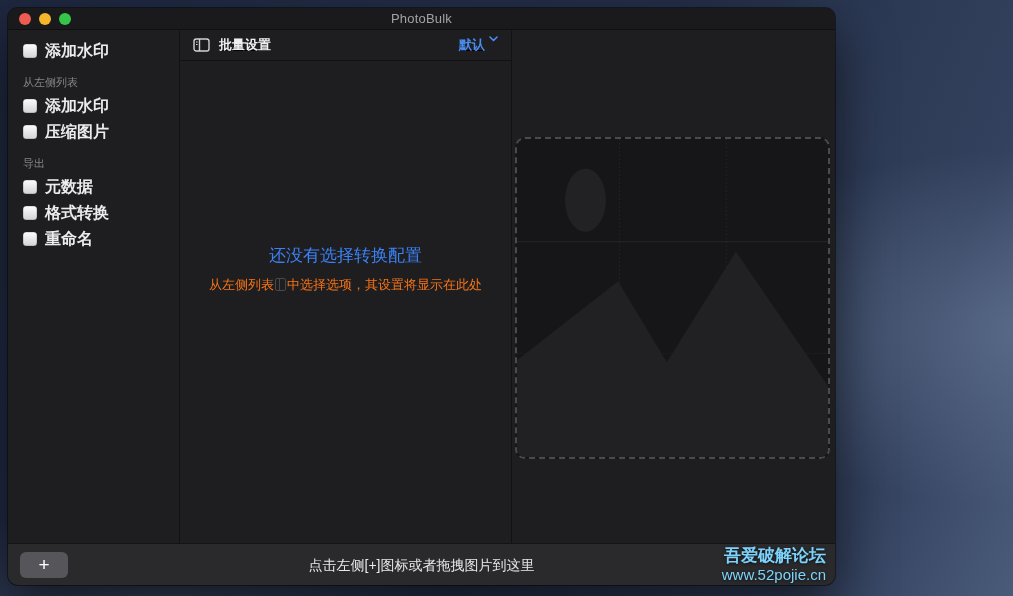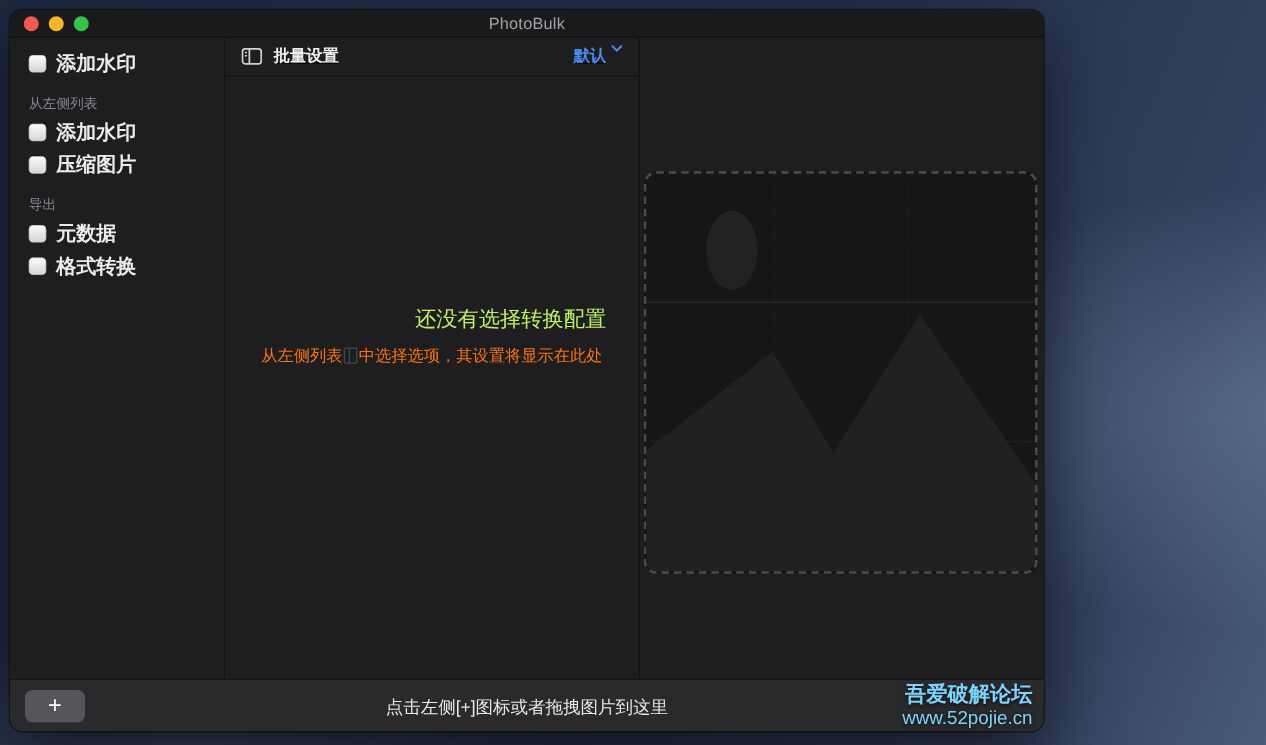--- a/index.html
+++ b/index.html
@@ -55,21 +55,21 @@
   .settings-header {
     height:31px; flex:0 0 31px; display:flex; align-items:center;
     padding:0 13px; border-bottom:1px solid #111113; gap:9px;text-decoration:underline;
   }
   .settings-title { font-size:13px; font-weight:700; color:#f0f0f2; }
   .preset { margin-left:auto; display:flex; align-items:flex-start; gap:4px; color:#4a8cf0; cursor:default; }
   .preset-label { font-size:13px; font-weight:700; color:#4a8cf0; }
   .empty {
     position:absolute; left:0; right:0; top:214px; text-align:center; padding:0 26px;
   }
-  .empty-title { font-size:17px; color:#bef264; font-weight:400;text-align:right; }
+  .empty-title { font-size:17px; color:#3b82f6; font-weight:400; }
   .empty-sub { margin-top:9px; font-size:13px; color:#f97316; line-height:17px; }
   .mini-panel-icon {
     display:inline-block; width:11px; height:13px; vertical-align:-2px;
     border:1px solid #48484b; border-radius:2px; position:relative; margin:0 1px;
   }
   .mini-panel-icon::after {
     content:""; position:absolute; left:3px; top:0; bottom:0; width:1px; background:#48484b;
   }
 
   
@@ -133,20 +133,24 @@
       </div>
 
       <div class="sb-section">导出</div>
       <div class="sb-row">
         <span class="checkbox"></span>
         <span class="sb-label">元数据</span>
       </div>
       <div class="sb-row">
         <span class="checkbox"></span>
         <span class="sb-label">格式转换</span>
+      </div>
+      <div class="sb-row">
+        <span class="checkbox"></span>
+        <span class="sb-label">重命名</span>
       </div>
     </div>
 
     <div class="settings">
       <div class="settings-header">
         <span style="display:flex">
           <svg width="17" height="16" viewBox="0 0 17 16" fill="none">
             <rect x="1" y="2" width="15" height="12" rx="2.2" stroke="#d2d2d5" stroke-width="1.4"></rect>
             <line x1="6.5" y1="2" x2="6.5" y2="14" stroke="#d2d2d5" stroke-width="1.4"></line>
             <line x1="3" y1="5" x2="4.6" y2="5" stroke="#d2d2d5" stroke-width="1.2"></line>

